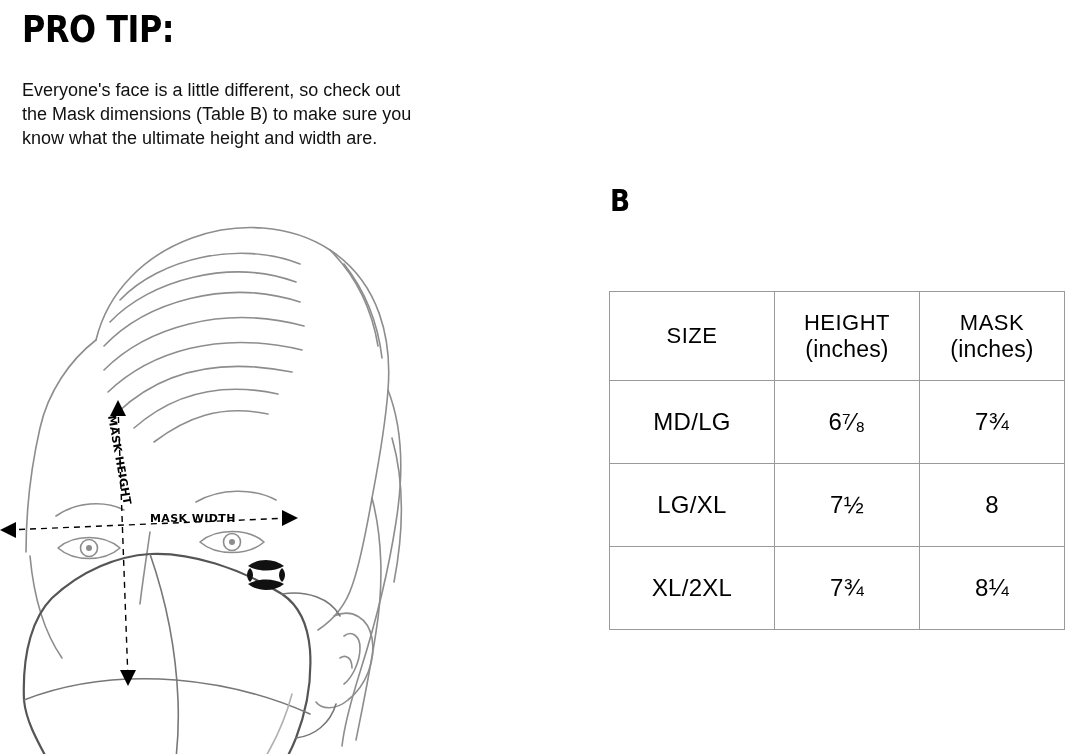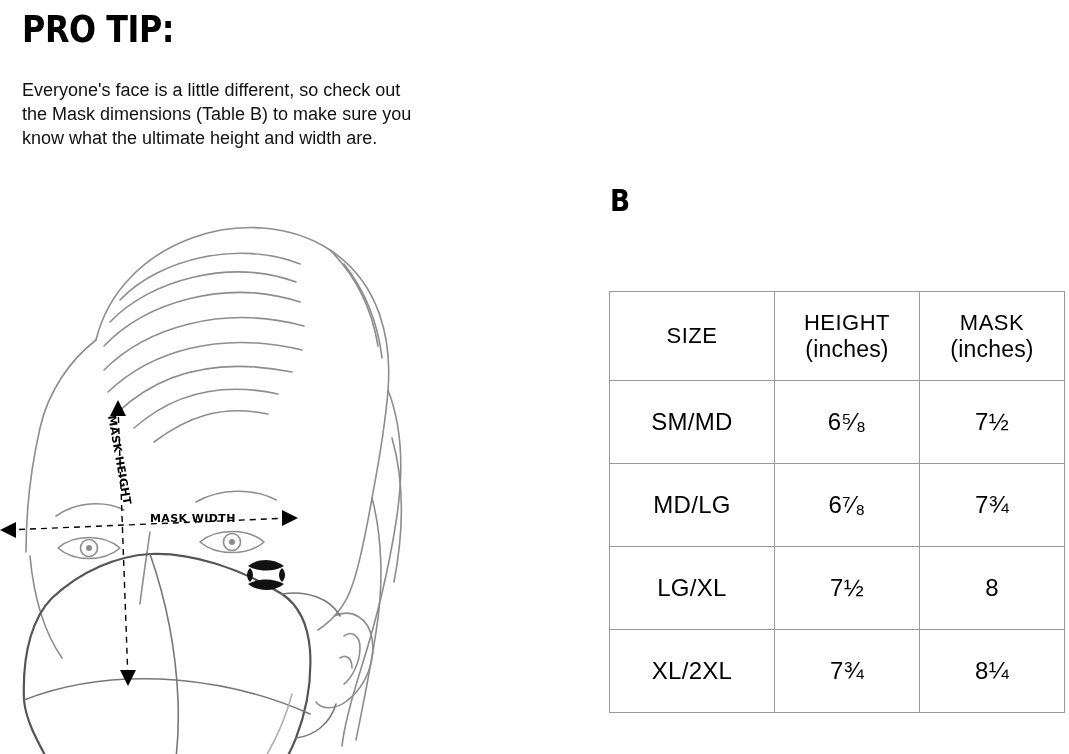--- a/index.html
+++ b/index.html
@@ -230,25 +230,20 @@
           <span class="unit">(inches)</span>
         </th>
         <th>
           <span>MASK</span>
           <span class="unit">(inches)</span>
         </th>
       </tr>
     </thead>
     <tbody>
       <tr>
-        <td>SM/MD</td>
-        <td>6⁵⁄₈</td>
-        <td>7½</td>
-      </tr>
-      <tr>
         <td>MD/LG</td>
         <td>6⁷⁄₈</td>
         <td>7¾</td>
       </tr>
       <tr>
         <td>LG/XL</td>
         <td>7½</td>
         <td>8</td>
       </tr>
       <tr>

